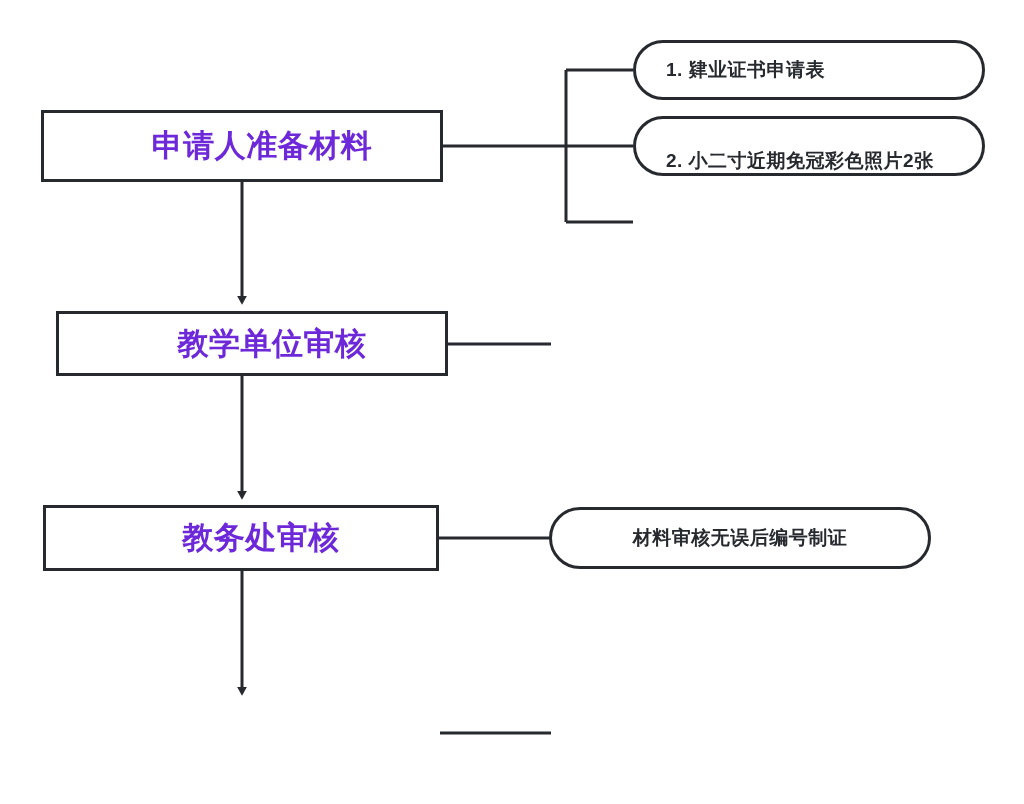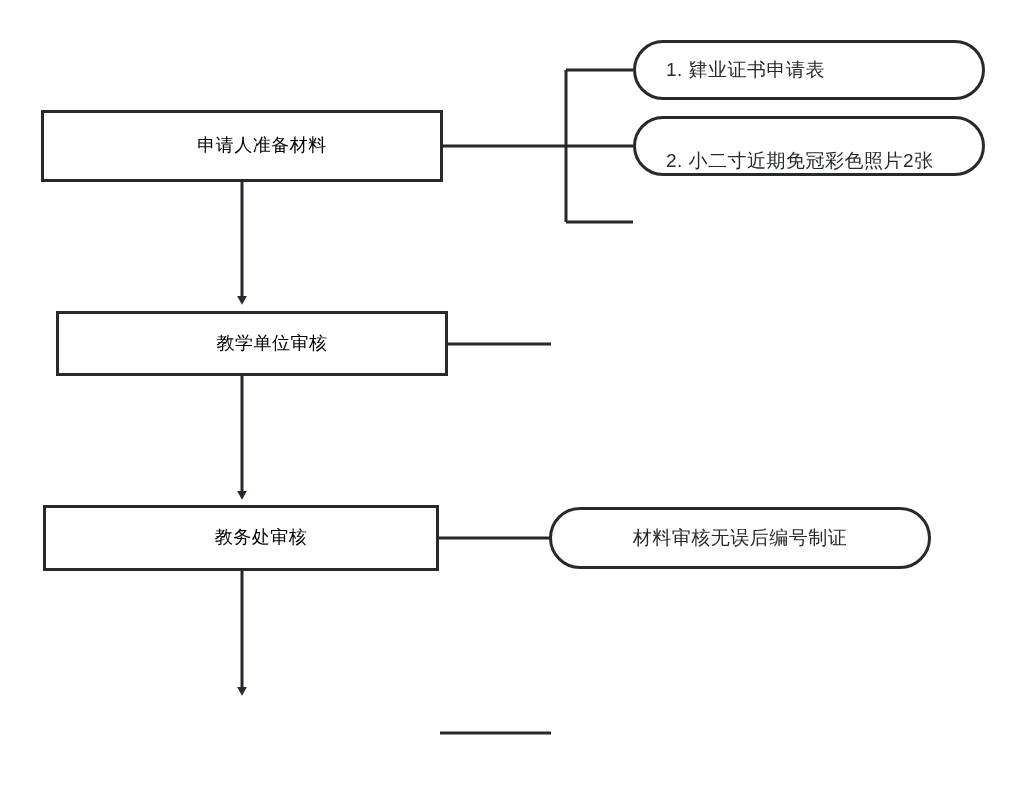--- a/index.html
+++ b/index.html
@@ -42,24 +42,25 @@
     border-radius: 0;
   }
   .node.detail {
     border-radius: 34px;
     justify-content: flex-start;
   }
   .node-label {
     display: block;
     white-space: nowrap;
     letter-spacing: 0.5px;
+    font-weight: bold;
   }
   .process .node-label {
-    font-size: 18px;
-    color: #000000;
+    font-size: 31px;
+    color: #6d28d9;
     margin-left: 40px;
   }
   .detail .node-label {
     font-size: 19px;
     color: #26292e;
     padding-left: 30px;
   }
   .detail.centered {
     justify-content: center;
   }

